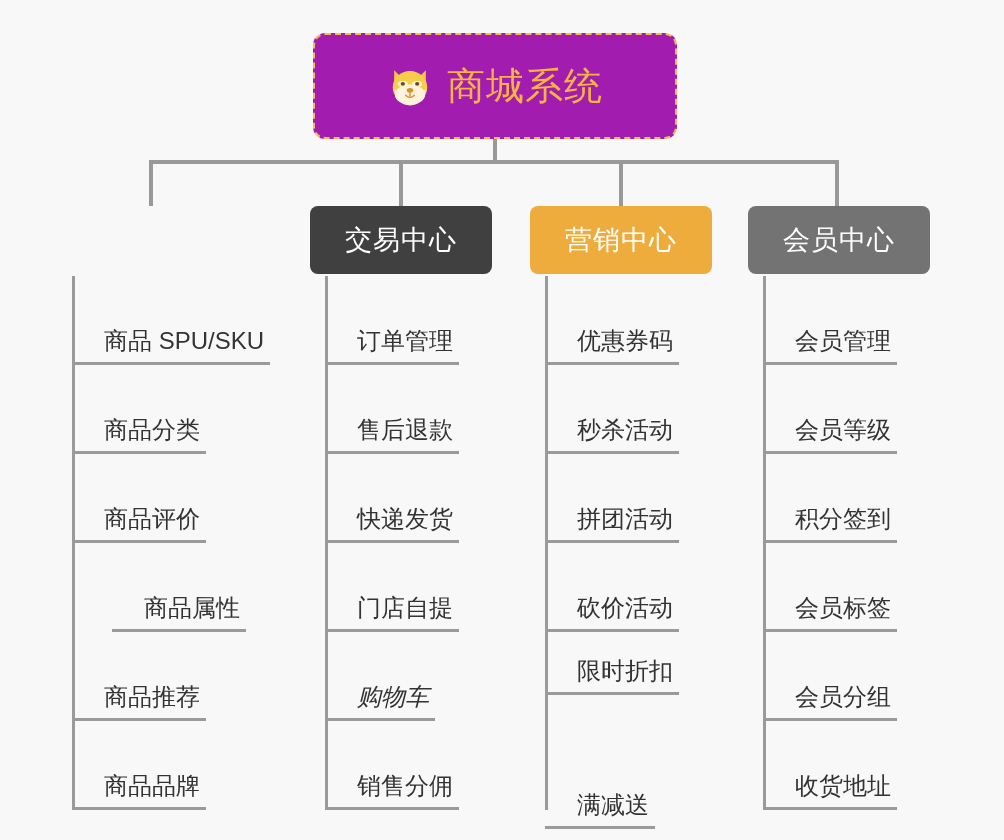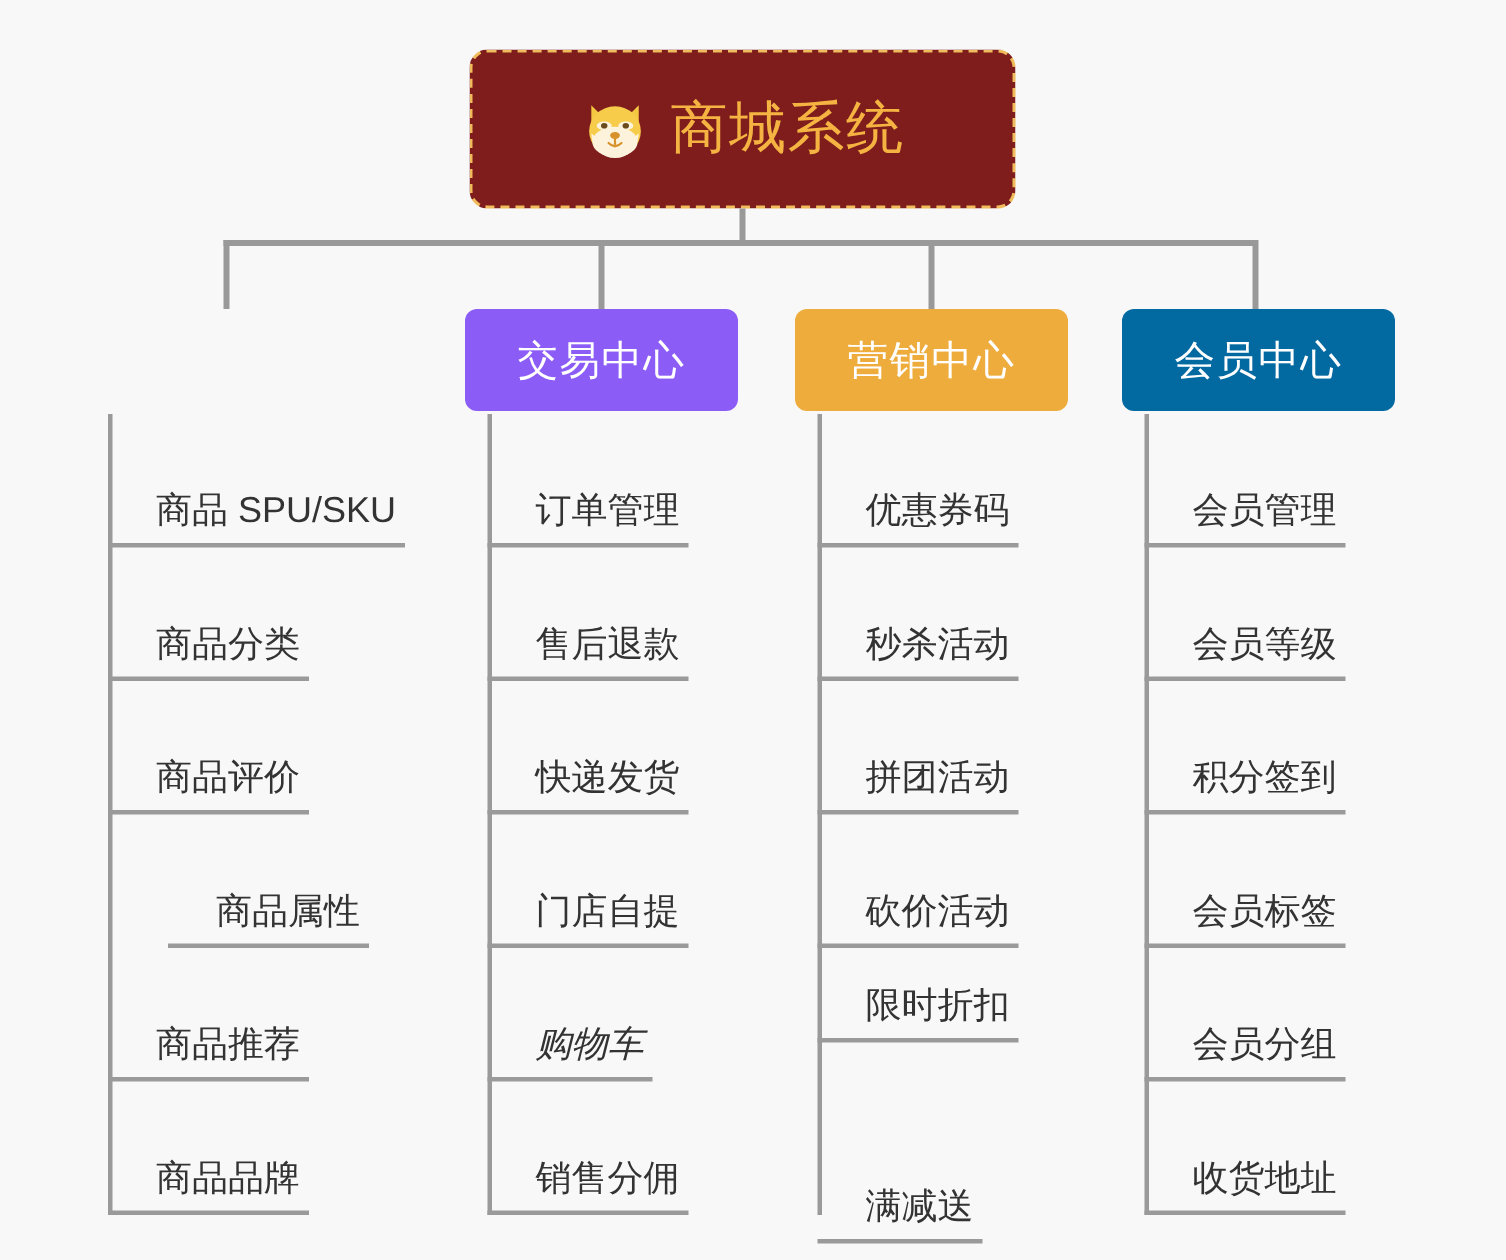--- a/index.html
+++ b/index.html
@@ -23,21 +23,21 @@
   }
 
   
   .root-node {
     position: absolute;
     left: 313px;
     top: 33px;
     width: 364px;
     height: 106px;
     box-sizing: border-box;
-    background: #7f1d1d;
+    background: #a21caf;
     border: 2px dashed #f0bb5a;
     border-radius: 12px;
     display: flex;
     align-items: center;
     justify-content: center;
     gap: 14px;
   }
   .root-icon {
     width: 46px;
     height: 46px;
@@ -130,27 +130,27 @@
 
   <div class="conn conn-v" style="left:493px; top:139px; height:24px;"></div>
 
   <div class="conn conn-h" style="left:149px; top:160px; width:688px;"></div>
 
   <div class="conn conn-v" style="left:149px; top:160px; height:46px;"></div>
   <div class="conn conn-v" style="left:399px; top:160px; height:46px;"></div>
   <div class="conn conn-v" style="left:619px; top:160px; height:46px;"></div>
   <div class="conn conn-v" style="left:835px; top:160px; height:46px;"></div>
 
-  <div class="cat-box" style="left:310px; top:206px; width:182px; background:#8b5cf6;">
+  <div class="cat-box" style="left:310px; top:206px; width:182px; background:#404040;">
     <span>交易中心</span>
   </div>
   <div class="cat-box" style="left:530px; top:206px; width:182px; background:#eeac3d;">
     <span>营销中心</span>
   </div>
-  <div class="cat-box" style="left:748px; top:206px; width:182px; background:#0369a1;">
+  <div class="cat-box" style="left:748px; top:206px; width:182px; background:#737373;">
     <span>会员中心</span>
   </div>
 
   <div class="branch" style="left:72px;">
     <div class="branch-spine" style="height:534px;"></div>
     <div class="leaf" style="top:0px;">
       <span class="leaf-label">商品 SPU/SKU</span>
     </div>
     <div class="leaf" style="top:89px;">
       <span class="leaf-label">商品分类</span>

